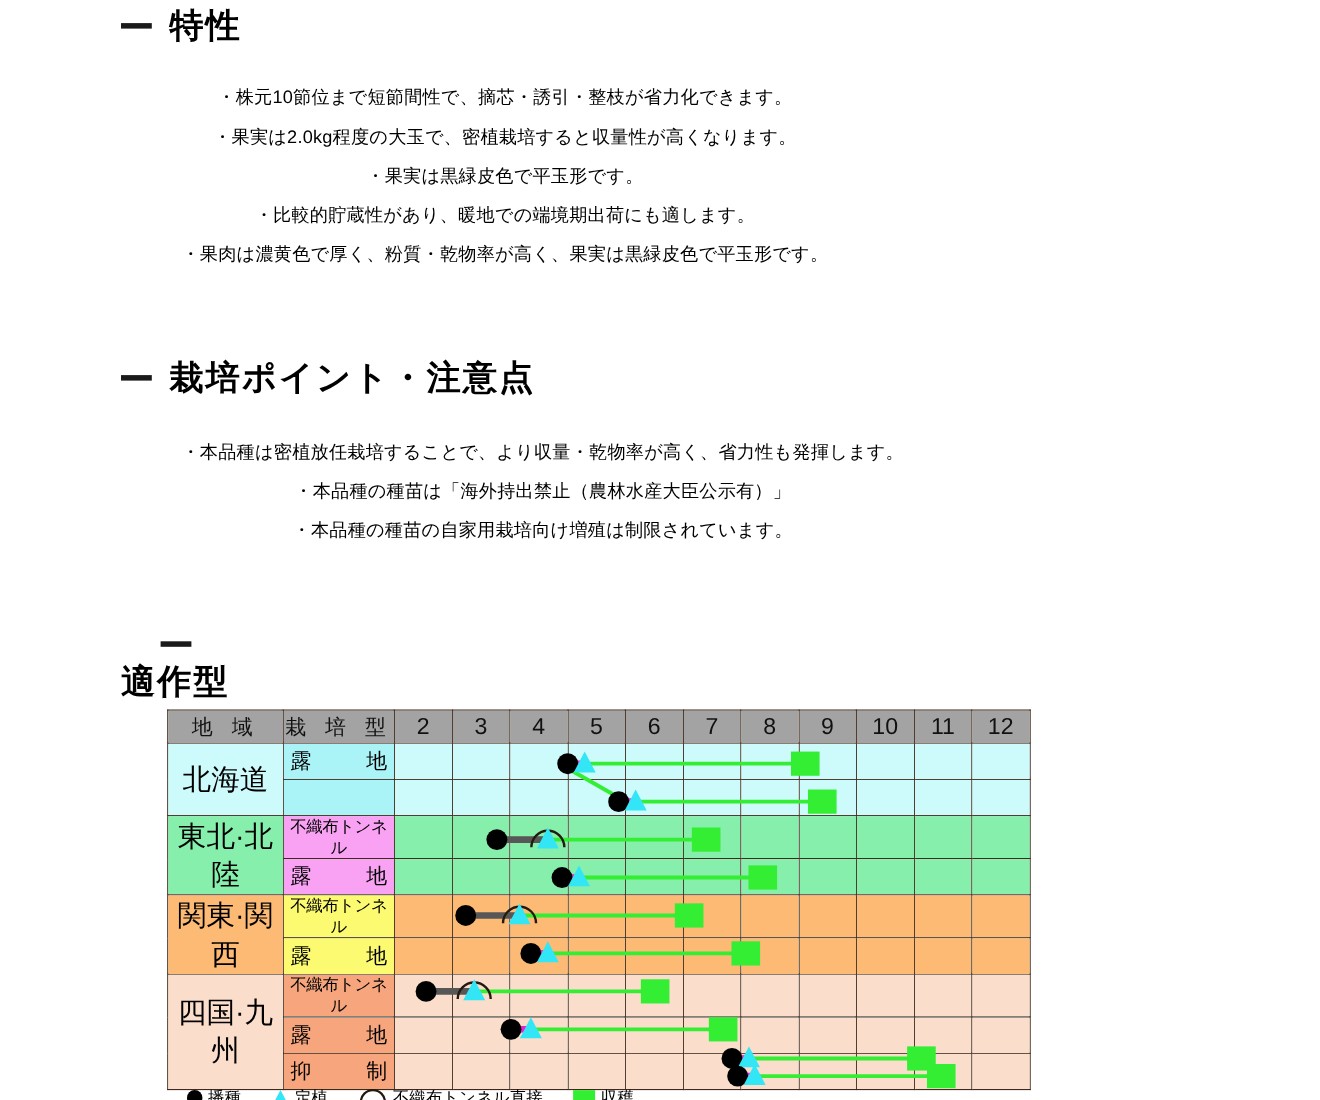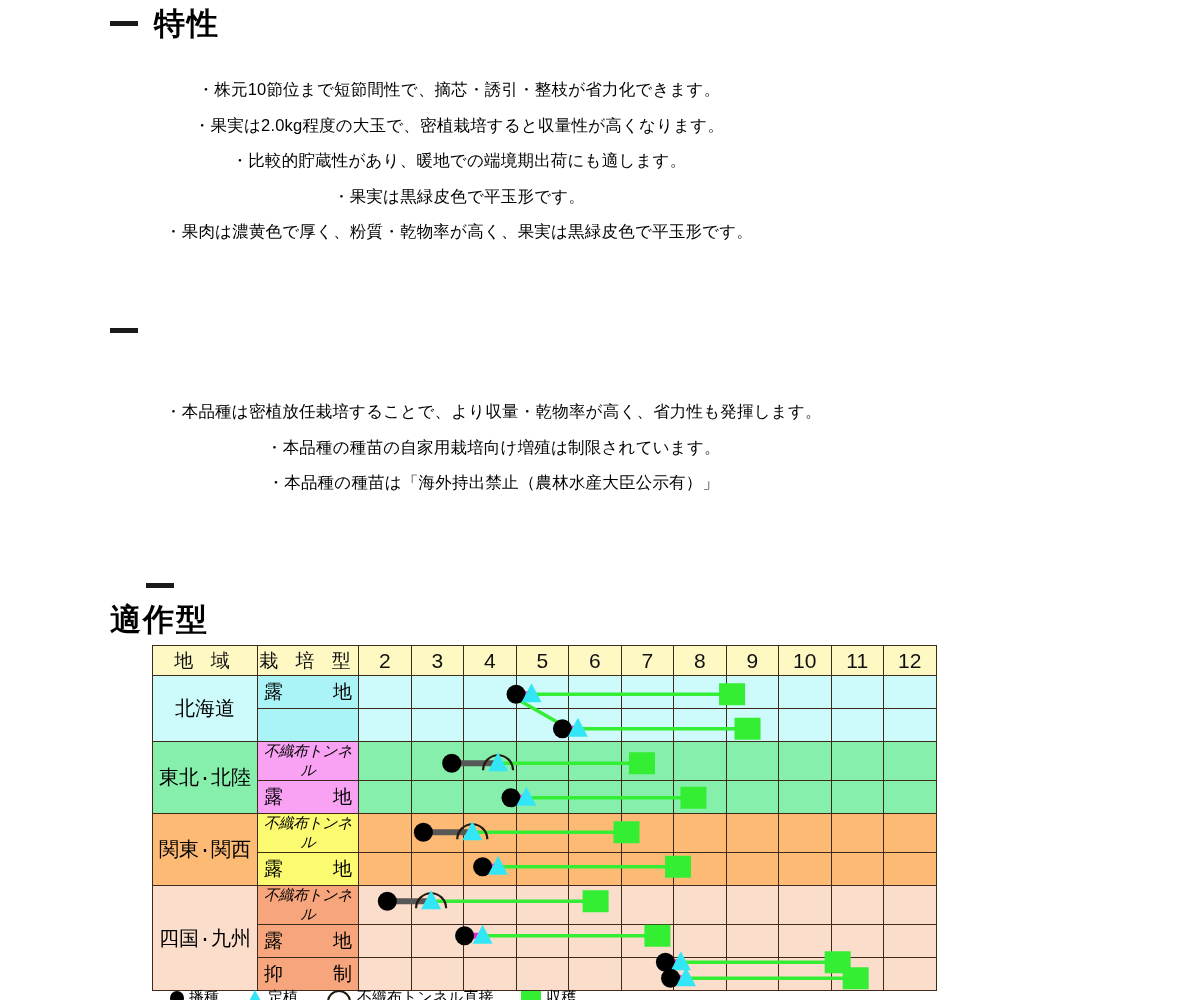--- a/index.html
+++ b/index.html
@@ -39,31 +39,31 @@
   }
   table.crop td,table.crop th{
     border:1.5px solid #3d2a1a;
     padding:0;margin:0;
     text-align:center;
     vertical-align:middle;
     font-weight:normal;
     position:relative;
   }
   th.hdr{
-    background:#fef9c3;height:29px;font-size:21px;color:#111;
+    background:#a3a3a3;height:29px;font-size:21px;color:#111;
     font-family:"Liberation Sans","DejaVu Sans",sans-serif;
   }
   th.hdr.wide{letter-spacing:6px;font-size:19px;}
   td.region{
-    font-size:20px;letter-spacing:0px;width:104px;font-family:Liberation Mono, monospace;
+    font-size:26px;letter-spacing:0px;width:104px;
   }
   td.ctype{
     font-size:19px;width:100px;
   }
-  td.ctype.small{font-size:15px;letter-spacing:-0.5px;font-style:italic;}
+  td.ctype.small{font-size:15px;letter-spacing:-0.5px;}
   td.mon{width:51.5px;}
   tr.r{height:33px;}
 
   
   .bg-hokkaido{background:#cdfbfb;}
   .bg-hokkaido-dark{background:#aaf3f6;}
   .bg-tohoku{background:#86efac;}
   .bg-tohoku-dark{background:#f9a2f4;}
   .bg-kanto{background:#fdba74;}
   .bg-kanto-dark{background:#fbfa70;}
@@ -90,32 +90,33 @@
 
 <div class="page">
 
   <div class="section-head" style="left:110px;top:8px;">
     <span class="dash"></span>
     <span class="section-title">特性</span>
   </div>
   <div class="bullets" style="left:165px;top:81px;">
     <div class="bullet-line">・株元10節位まで短節間性で、摘芯・誘引・整枝が省力化できます。</div>
     <div class="bullet-line">・果実は2.0kg程度の大玉で、密植栽培すると収量性が高くなります。</div>
+    <div class="bullet-line">・果実は黒緑皮色で平玉形です。</div>
     <div class="bullet-line">・比較的貯蔵性があり、暖地での端境期出荷にも適します。</div>
-    <div class="bullet-line">・果実は黒緑皮色で平玉形です。</div>
     <div class="bullet-line">・果肉は濃黄色で厚く、粉質・乾物率が高く、果実は黒緑皮色で平玉形です。</div>
   </div>
 
   <div class="section-head" style="left:110px;top:328px;">
     <span class="dash"></span>
+    <span class="section-title">栽培ポイント・注意点</span>
   </div>
   <div class="bullets" style="left:165px;top:403px;">
     <div class="bullet-line">・本品種は密植放任栽培することで、より収量・乾物率が高く、省力性も発揮します。</div>
+    <div class="bullet-line">・本品種の種苗は「海外持出禁止（農林水産大臣公示有）」</div>
     <div class="bullet-line">・本品種の種苗の自家用栽培向け増殖は制限されています。</div>
-    <div class="bullet-line">・本品種の種苗は「海外持出禁止（農林水産大臣公示有）」</div>
   </div>
 
   <div class="section-head" style="left:110px;top:583px;flex-direction:column;">
     <span class="dash"></span>
     <span class="section-title">適作型</span>
   </div>
 
   <div class="crop-table-wrap">
     <table class="crop">
       <thead>

